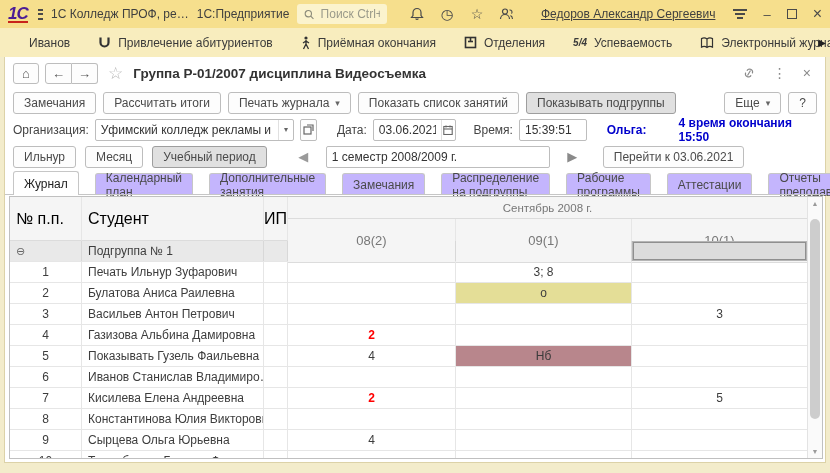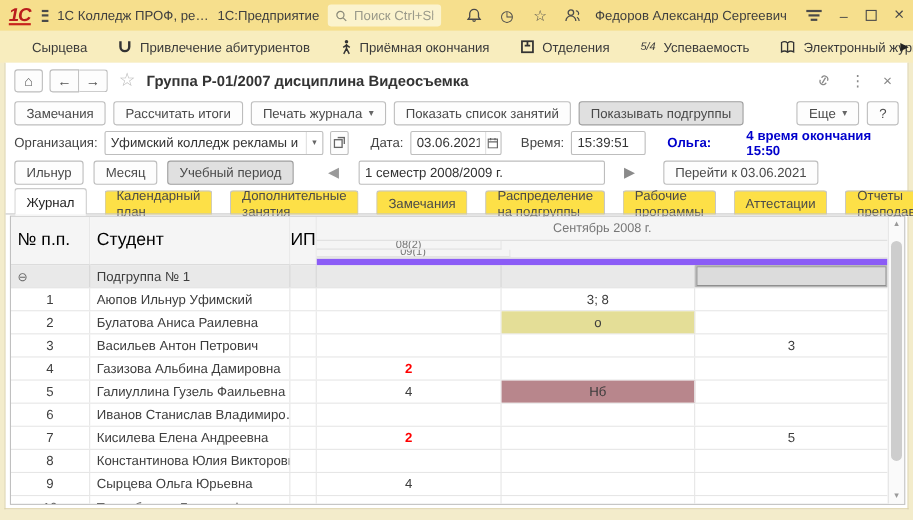--- a/index.html
+++ b/index.html
@@ -6,38 +6,38 @@
     --c-titlebar:#F6DF8D; --c-menubar:#F8EDBE; --c-frame:#F3ECCB;
     --c-border:#C6C6C6; --c-btnb:#BDBDBD; --c-text:#3F3F3F;
     --c-grid:#E6E6E6; --c-headbg:#F5F5F5; --c-group:#E9E9E9;
     --c-red:#FF0000; --c-blue:#0000CC; --c-yellow:#E4DE97; --c-rose:#B8868C;
   }
   *{box-sizing:border-box;margin:0;padding:0;font-family:"Liberation Sans","DejaVu Sans",sans-serif;}
   html,body{width:830px;height:473px;overflow:hidden;background:var(--c-frame);}
   
   #titlebar{position:absolute;left:0;top:0;width:830px;height:28px;background:var(--c-titlebar);
     display:flex;align-items:center;padding:0 8px;gap:8px;font-size:12px;color:var(--c-text);}
-  .logo1c{color:#b91c1c;font-weight:bold;font-style:italic;font-size:17px;letter-spacing:-1px;border-bottom:2px solid #C8241B;line-height:15px;margin-right:2px;}
+  .logo1c{color:#4c1d95;font-weight:bold;font-style:italic;font-size:17px;letter-spacing:-1px;border-bottom:2px solid #C8241B;line-height:15px;margin-right:2px;}
   .bars{width:15px;height:11px;border-top:2px solid #4a4a4a;border-bottom:2px solid #4a4a4a;position:relative;}
   .bars::after{content:"";position:absolute;left:0;top:2.5px;width:100%;height:2px;background:#4a4a4a;}
   .apptab{white-space:nowrap;}
   .searchbox{display:flex;align-items:center;gap:6px;background:#FBF3CD;border-radius:3px;height:20px;width:228px;padding:0 7px;}
   .searchbox input{border:none;background:transparent;outline:none;font-size:12px;color:#555;width:100%;}
   .searchbox input::placeholder{color:#9a9a8a;}
   .tb-icons{display:flex;align-items:center;gap:14px;margin-left:14px;}
   .tb-ic{width:16px;height:16px;display:flex;align-items:center;justify-content:center;color:#4a4a4a;font-size:14px;}
   .winbtns{display:flex;align-items:center;gap:16px;margin-left:10px;color:#4a4a4a;font-size:13px;}
   .settings-ic{display:flex;flex-direction:column;gap:2px;align-items:center;}
   .settings-ic i{display:block;height:2px;background:#4a4a4a;}
   .maxi{width:10px;height:10px;border:1.5px solid #4a4a4a;display:inline-block;}
   
   #menubar{position:absolute;left:0;top:28px;width:830px;height:29px;background:var(--c-menubar);
     display:flex;align-items:center;gap:10px;padding:0 10px;font-size:12px;color:#3a3a3a;overflow:hidden;}
   .menu-item{display:flex;align-items:center;gap:7px;white-space:nowrap;padding:0 9px;cursor:default;}
-  .m54{font-weight:normal;font-size:10px;font-style:italic;}
+  .m54{font-weight:bold;font-size:10px;font-style:italic;}
   .overflow-arrow{position:absolute;right:4px;top:9px;font-size:10px;color:#222;}
   
   #form{position:absolute;left:4px;top:57px;width:822px;height:406px;background:#FFFFFF;border:1px solid #DCD2A8;border-top:none;}
   .row{position:absolute;left:0;width:100%;display:flex;align-items:center;}
   
   #navrow{top:0;height:32px;padding:0 8px;gap:6px;}
   .navbtn{height:21px;min-width:26px;background:#FDFDFD;border:1px solid var(--c-btnb);border-radius:3px;
     display:flex;align-items:center;justify-content:center;font-size:13px;color:#555;padding:0 6px;}
   .navgroup{display:flex;}
   .navgroup .navbtn:first-child{border-radius:3px 0 0 3px;}
@@ -60,37 +60,37 @@
   .sq-btn{width:18px;height:22px;border:1px solid var(--c-btnb);border-radius:2px;display:flex;align-items:center;justify-content:center;background:#FDFDFD;}
   .pair-label,.pair-value{color:var(--c-blue);font-weight:bold;}
   .pair-value{margin-left:26px;}
   
   #periodrow{top:86px;height:27px;padding:0 8px;gap:9px;}
   .tri-btn{width:27px;height:22px;display:flex;align-items:center;justify-content:center;font-size:13px;color:#8a8a8a;border-radius:2px;}
   
   #tabsrow{top:113px;height:25px;padding:0 8px;gap:16px;align-items:flex-end;border-bottom:0;}
   #tabsrow::after{content:"";position:absolute;left:0;bottom:0;width:100%;height:1px;background:var(--c-border);}
   .tab{height:22px;display:flex;align-items:center;padding:0 10px;font-size:12px;color:#4a4a4a;
-    background:#fde047;border:1px solid var(--c-border);border-bottom:none;border-radius:3px 3px 0 0;position:relative;}
+    background:#c4b5fd;border:1px solid var(--c-border);border-bottom:none;border-radius:3px 3px 0 0;position:relative;}
   .tab.active{background:#fff;color:#222;height:24px;z-index:2;}
   .tab.active::after{content:"";position:absolute;left:0;bottom:-1px;width:100%;height:1px;background:#fff;}
   
   #tablewrap{position:absolute;left:4px;top:139px;width:814px;height:263px;border:1px solid #C0C0C0;overflow:hidden;display:flex;}
   #grid{flex:1;overflow:hidden;}
   .trow{display:flex;height:21px;border-bottom:1px solid var(--c-grid);font-size:12px;color:#3d3d3d;}
   .cell{display:flex;align-items:center;border-right:1px solid var(--c-grid);padding:0 6px;overflow:hidden;white-space:nowrap;}
   .c-num{width:72px;justify-content:center;}
   .c-student{width:182px;}
   .c-ip{width:24px;justify-content:center;}
   .c-m{width:168px;justify-content:center;}
   .c-m2{width:176px;justify-content:center;}
   .c-m3{flex:1;justify-content:center;border-right:none;}
   .hdr3{display:flex;flex-direction:column;flex:1;}
   .hdr3-top{height:22px;display:flex;align-items:center;justify-content:center;background:var(--c-headbg);color:#777;font-size:11.5px;border-bottom:1px solid #DCDCDC;}
-  .hdr3-sub{display:flex;height:22px;background:var(--c-headbg);color:#777;font-size:10px;border-bottom:6px solid #8b5cf6;flex-direction:column;}
+  .hdr3-sub{display:flex;height:22px;background:var(--c-headbg);color:#777;font-size:13px;border-bottom:3px solid #8b5cf6;}
   .hdr-left{display:flex;height:44px;}
   .hdr-left .cell{height:44px;background:var(--c-headbg);border-bottom:1px solid #DCDCDC;}
   .grouprow{background:var(--c-group);}
   .grouprow .cell{border-right-color:#D8D8D8;}
   .exp{justify-content:flex-start;color:#666;font-size:11px;}
   .cell.sel{background:#DCDCDC;box-shadow:inset 0 0 0 1px #8F8F8F;border:1px solid #B5B5B5;}
   .v-red{color:var(--c-red);font-weight:bold;}
   .bg-yellow{background:var(--c-yellow);}
   .bg-rose{background:var(--c-rose);color:#3b3b3b;}
   
@@ -123,37 +123,37 @@
     <span class="tb-ic">◷</span>
     <span class="tb-ic">☆</span>
     <span class="tb-ic">
       <svg width="15" height="14" viewBox="0 0 15 14">
           <circle cx="6" cy="4.5" r="2.5" fill="none" stroke="#4a4a4a" stroke-width="1.2"></circle>
           <path d="M1.5 12 a4.5 4.5 0 0 1 9 0" fill="none" stroke="#4a4a4a" stroke-width="1.2"></path>
           <path d="M10.5 3 a2.2 2.2 0 0 1 2 3.6 M13.5 12 a4 4 0 0 0 -2-3.4" fill="none" stroke="#4a4a4a" stroke-width="1.1"></path>
         </svg>
     </span>
   </div>
-  <span style="margin-left:4px;white-space:nowrap;">Федоров Александр Сергеевич</span>
+  <span style="margin-left:18px;white-space:nowrap;text-decoration:underline;">Федоров Александр Сергеевич</span>
   <div class="winbtns">
     <span class="settings-ic">
         <i style="width:14px"></i>
         <i style="width:10px"></i>
         <i style="width:6px"></i>
       </span>
     <span>–</span>
     <span class="maxi"></span>
     <span style="font-size:16px;">×</span>
   </div>
 </div>
 
 <div id="menubar">
   <span class="bars" style="width:17px;height:13px;"></span>
   <span class="menu-item">
-      <span>Сырцева</span>
+      <span>Иванов</span>
     </span>
   <span class="menu-item">
     <svg width="13" height="13" viewBox="0 0 13 13">
         <path d="M2.5 1.5 v5 a4 4 0 0 0 8 0 v-5" fill="none" stroke="#333" stroke-width="2.2"></path>
       </svg>
     <span>Привлечение абитуриентов</span>
     </span>
   <span class="menu-item">
     <svg width="10" height="14" viewBox="0 0 10 14">
         <circle cx="5" cy="2" r="1.6" fill="#333"></circle>
@@ -296,21 +296,21 @@
         <span class="cell c-num exp">⊖</span>
         <span class="cell c-student">Подгруппа № 1</span>
         <span class="cell c-ip"></span>
         <span class="cell c-m"></span>
         <span class="cell c-m2"></span>
         <span class="cell c-m3 sel"></span>
       </div>
 
       <div class="trow">
         <span class="cell c-num">1</span>
-        <span class="cell c-student">Аюпов Ильнур Уфимский</span>
+        <span class="cell c-student">Печать Ильнур Зуфарович</span>
         <span class="cell c-ip"></span>
         <span class="cell c-m"></span>
         <span class="cell c-m2">3; 8</span>
         <span class="cell c-m3"></span>
       </div>
       <div class="trow">
         <span class="cell c-num">2</span>
         <span class="cell c-student">Булатова Аниса Раилевна</span>
         <span class="cell c-ip"></span>
         <span class="cell c-m"></span>
@@ -328,21 +328,21 @@
       <div class="trow">
         <span class="cell c-num">4</span>
         <span class="cell c-student">Газизова Альбина Дамировна</span>
         <span class="cell c-ip"></span>
         <span class="cell c-m v-red">2</span>
         <span class="cell c-m2"></span>
         <span class="cell c-m3"></span>
       </div>
       <div class="trow">
         <span class="cell c-num">5</span>
-        <span class="cell c-student">Галиуллина Гузель Фаильевна</span>
+        <span class="cell c-student">Показывать Гузель Фаильевна</span>
         <span class="cell c-ip"></span>
         <span class="cell c-m">4</span>
         <span class="cell c-m2 bg-rose">Нб</span>
         <span class="cell c-m3"></span>
       </div>
       <div class="trow">
         <span class="cell c-num">6</span>
         <span class="cell c-student">Иванов Станислав Владимиро…</span>
         <span class="cell c-ip"></span>
         <span class="cell c-m"></span>

